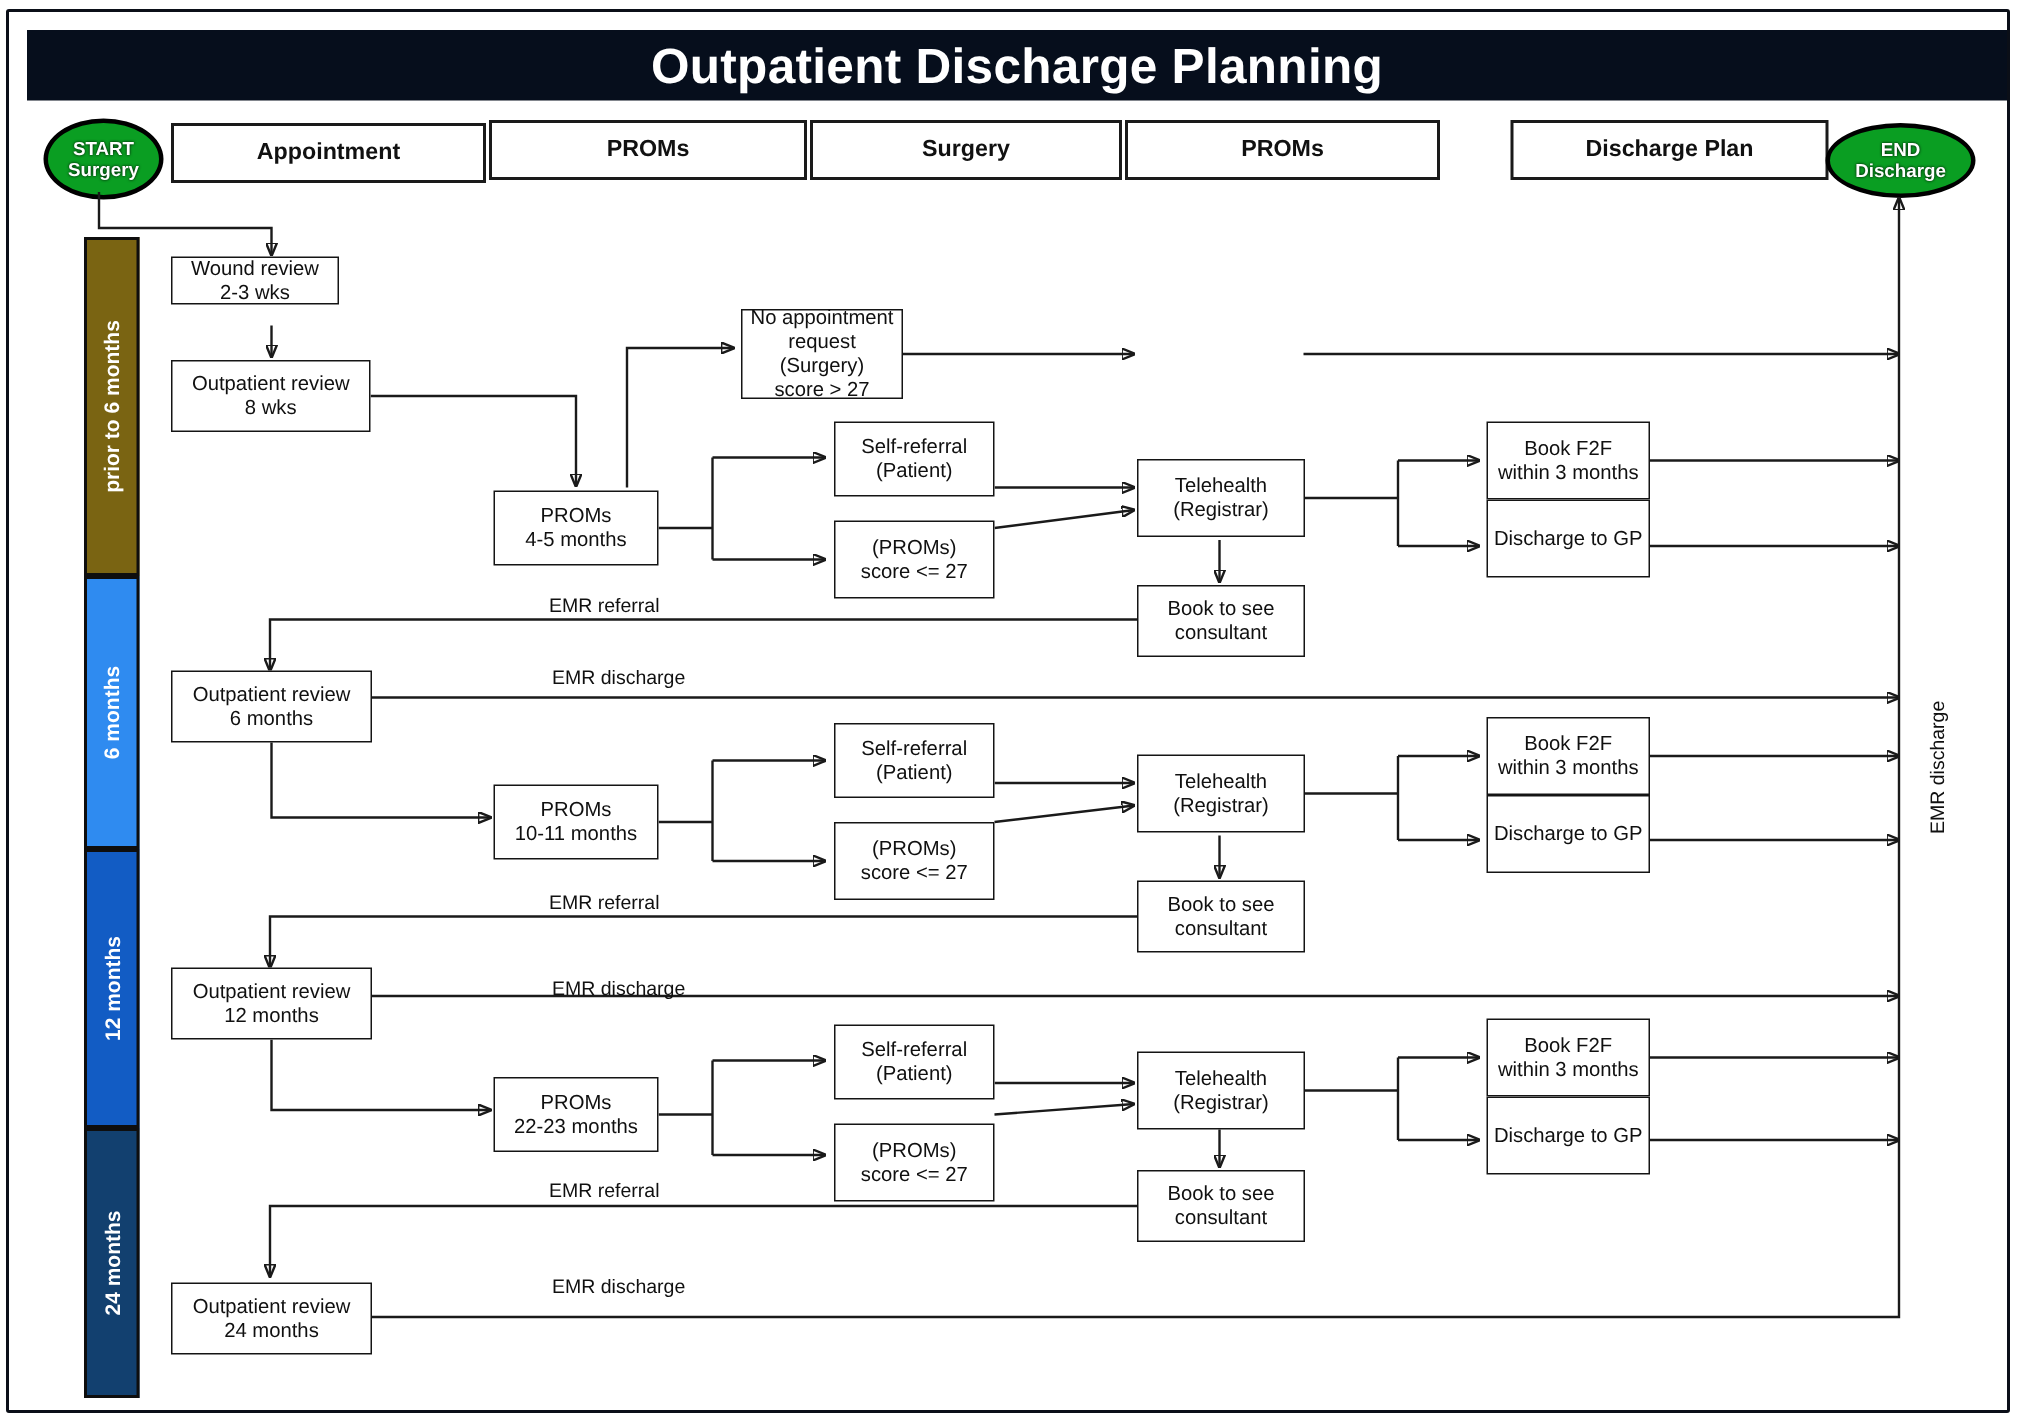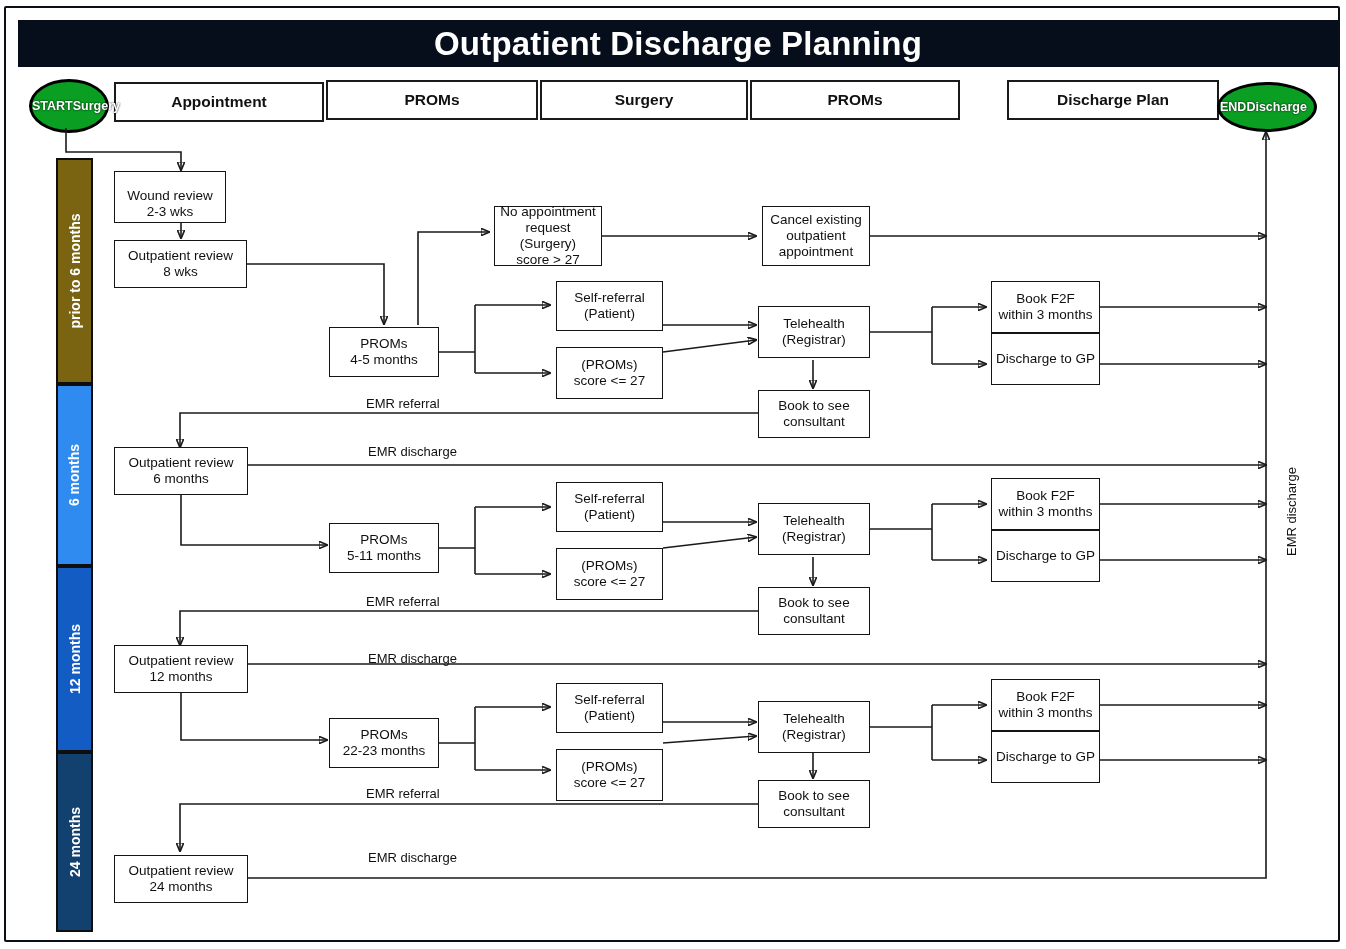--- a/index.html
+++ b/index.html
@@ -2,21 +2,21 @@
 <html><head>
 <meta charset="utf-8">
 <style>
   html,body{margin:0;padding:0;background:#ffffff;}
   body{font-family:"Liberation Sans",sans-serif;}
   #page{position:relative;width:1346px;height:949px;overflow:hidden;background:#fff;}
   .frame{position:absolute;left:4px;top:6px;width:1336px;height:936px;border:2px solid #0b0f18;border-radius:2px;box-sizing:border-box;}
   .titlebar{position:absolute;left:18px;top:20px;width:1320px;height:47px;background:#060e1c;display:flex;align-items:center;justify-content:center;}
   .titlebar span{color:#ffffff;font-size:33px;font-weight:bold;letter-spacing:0.2px;}
   .colhdr{position:absolute;height:40px;border:2px solid #1a1a1a;background:#ffffff;box-sizing:border-box;display:flex;align-items:center;justify-content:center;font-size:15.5px;font-weight:bold;color:#111;}
-  .terminator{position:absolute;border:3px solid #000;background:#0a9e22;border-radius:50%;display:flex;flex-direction:row;align-items:center;color:#ffffff;font-weight:bold;font-size:12.5px;line-height:14px;text-shadow:0 0 2px #000;}
+  .terminator{position:absolute;border:3px solid #000;background:#0a9e22;border-radius:50%;display:flex;flex-direction:column;align-items:center;justify-content:center;color:#ffffff;font-weight:bold;font-size:12.5px;line-height:14px;text-shadow:0 0 2px #000;}
   .band{position:absolute;left:56px;width:37px;border:2px solid #0e0e0e;box-sizing:border-box;}
   .band-label{position:absolute;left:0;top:0;width:100%;height:100%;display:flex;align-items:center;justify-content:center;}
   .band-label span{display:block;transform:rotate(-90deg);white-space:nowrap;color:#fff;font-size:14px;font-weight:bold;}
   .node{position:absolute;border:1.6px solid #141414;background:#ffffff;box-sizing:border-box;display:flex;align-items:center;justify-content:center;text-align:center;font-size:13.5px;line-height:16px;color:#101010;padding:2px 3px;}
   .node.tight{padding:13px 2px;}
   .edgelabel{position:absolute;font-size:13px;color:#101010;white-space:nowrap;}
   .edgelabel.vert{transform-origin:left top;transform:rotate(-90deg);}
   svg.wires{position:absolute;left:0;top:0;width:1346px;height:949px;pointer-events:none;}
   svg.wires path,svg.wires line{fill:none;stroke:#1a1a1a;stroke-width:1.6px;}
 </style>
@@ -153,21 +153,21 @@
     <path d="M932,705 L986,705" marker-end="url(#ah)"></path>
     <path d="M932,760 L986,760" marker-end="url(#ah)"></path>
     <path d="M1100,705 L1266,705" marker-end="url(#ah)"></path>
     <path d="M1100,760 L1266,760" marker-end="url(#ah)"></path>
 
     <path d="M759,804 L180,804 L180,851" marker-end="url(#ah)"></path>
 
     <path d="M248,878 L1266,878 L1266,132" marker-end="url(#ah)"></path>
   </svg>
 
-  <div class="node" style="left:114px;top:171px;width:112px;height:52px;align-items:flex-end;">
+  <div class="node" style="left:114px;top:171px;width:112px;height:32px;">
     <div>
       <span>Wound review</span><br>
       <span>2-3 wks</span>
     </div>
   </div>
 
   <div class="node" style="left:114px;top:240px;width:133px;height:48px;">
     <div>
       <span>Outpatient review</span><br>
       <span>8 wks</span>
@@ -175,27 +175,20 @@
   </div>
 
   <div class="node tight" style="left:494px;top:206px;width:108px;height:60px;">
     <div>
       <span>No appointment</span><br>
       <span>request (Surgery)</span><br>
       <span>score &gt; 27</span>
     </div>
   </div>
 
-  <div class="node tight" style="left:762px;top:206px;width:108px;height:60px;">
-    <div>
-      <span>Cancel existing</span><br>
-      <span>outpatient</span><br>
-      <span>appointment</span>
-    </div>
-  </div>
 
   <div class="node" style="left:329px;top:327px;width:110px;height:50px;">
     <div>
       <span>PROMs</span><br>
       <span>4-5 months</span>
     </div>
   </div>
 
   <div class="node" style="left:556px;top:281px;width:107px;height:50px;">
     <div>
@@ -234,21 +227,21 @@
   <div class="node" style="left:114px;top:447px;width:134px;height:48px;">
     <div>
       <span>Outpatient review</span><br>
       <span>6 months</span>
     </div>
   </div>
 
   <div class="node" style="left:329px;top:523px;width:110px;height:50px;">
     <div>
       <span>PROMs</span><br>
-      <span>5-11 months</span>
+      <span>10-11 months</span>
     </div>
   </div>
   <div class="node" style="left:556px;top:482px;width:107px;height:50px;">
     <div>
       <span>Self-referral</span><br>
       <span>(Patient)</span>
     </div>
   </div>
   <div class="node" style="left:556px;top:548px;width:107px;height:52px;">
     <div>

